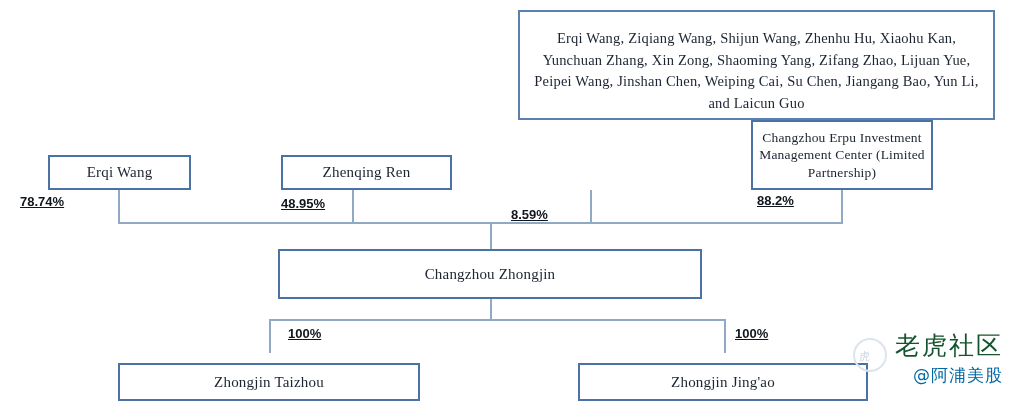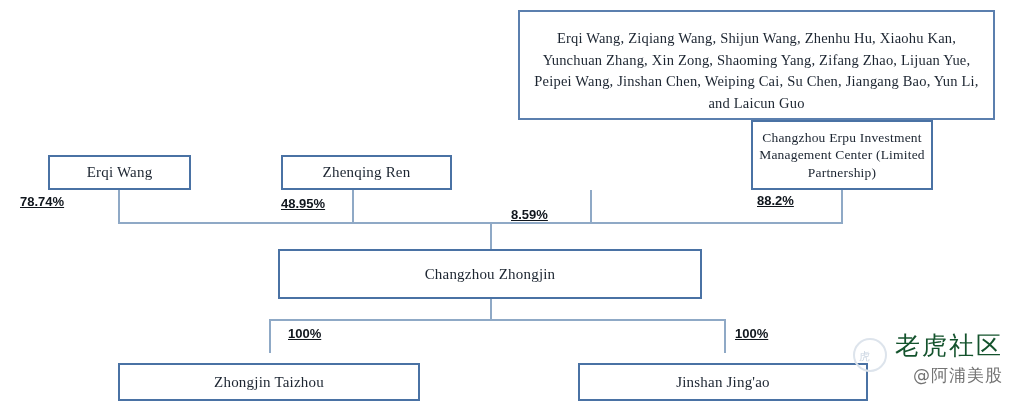--- a/index.html
+++ b/index.html
@@ -144,21 +144,21 @@
     font-family: "DejaVu Sans", "Liberation Sans", sans-serif;
     font-size: 25px;
     color: #14532d;
     letter-spacing: 2px;
     line-height: 28px;
   }
   #watermark-handle {
     display: block;
     font-family: "DejaVu Sans", "Liberation Sans", sans-serif;
     font-size: 17px;
-    color: #737373;
+    color: #0369a1;
     letter-spacing: 1px;
     line-height: 24px;
     margin-top: 3px;
   }
   #watermark-logo {
     position: absolute;
     left: 853px;
     top: 338px;
     width: 30px;
     height: 30px;
@@ -215,21 +215,21 @@
 
   <div class="node" id="company-box">
     <span class="node-text">Changzhou Zhongjin</span>
   </div>
 
   <div class="node subsidiary-box" id="subsidiary-taizhou">
     <span class="node-text">Zhongjin Taizhou</span>
   </div>
 
   <div class="node subsidiary-box" id="subsidiary-jingao">
-    <span class="node-text">Jinshan Jing'ao</span>
+    <span class="node-text">Zhongjin Jing'ao</span>
   </div>
 
   <div class="pct" id="pct-erqi-wang">78.74%</div>
   <div class="pct" id="pct-zhenqing-ren">48.95%</div>
   <div class="pct" id="pct-jin-xiao">8.59%</div>
   <div class="pct" id="pct-partnership">88.2%</div>
   <div class="pct" id="pct-taizhou">100%</div>
   <div class="pct" id="pct-jingao">100%</div>
 
   <div id="watermark-logo">

